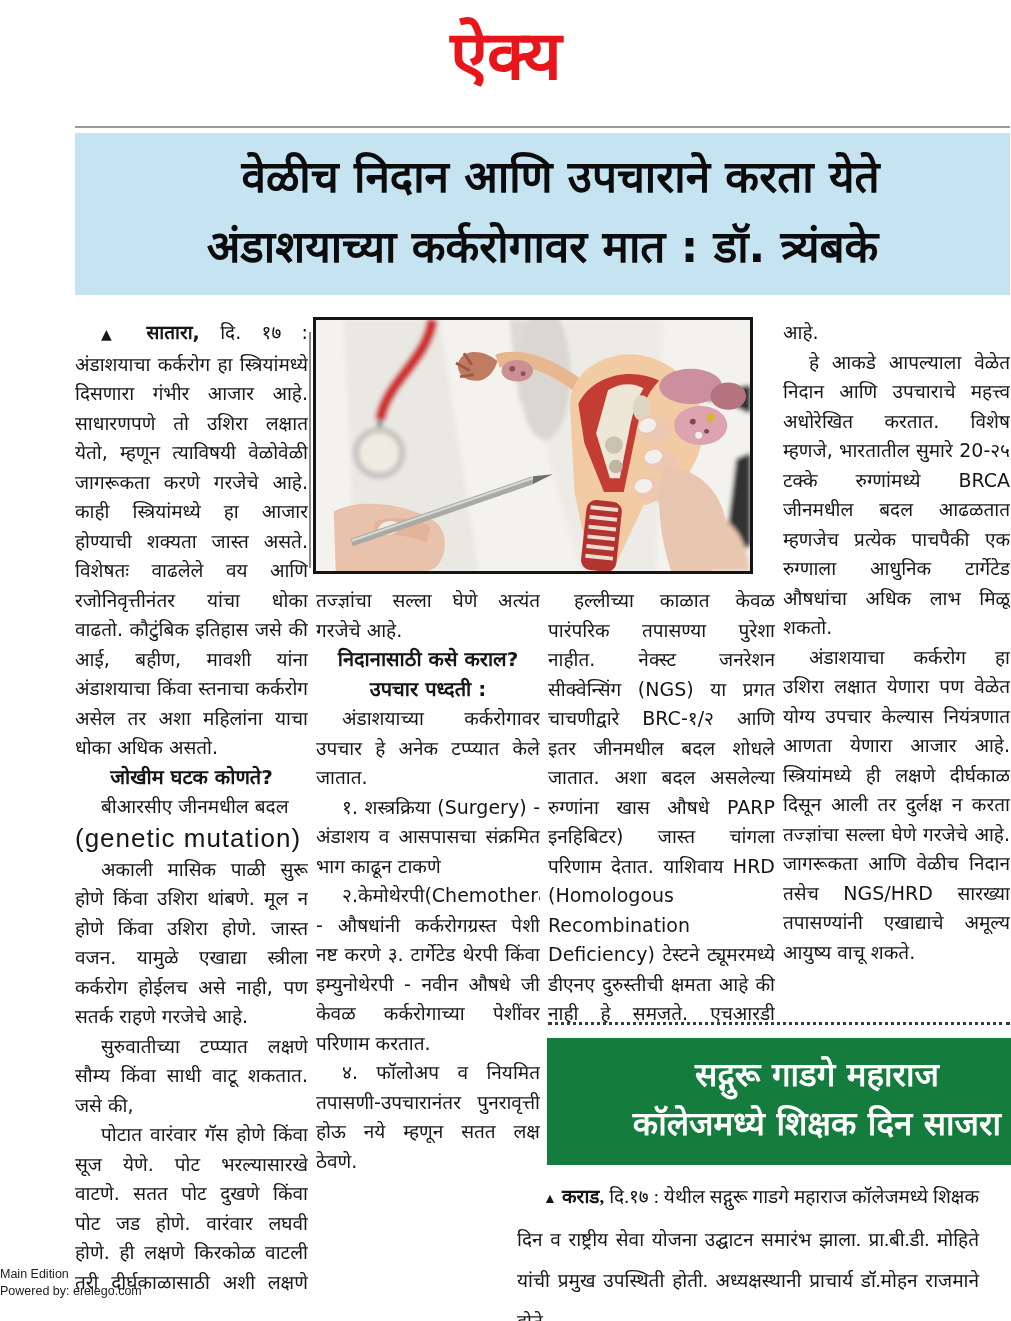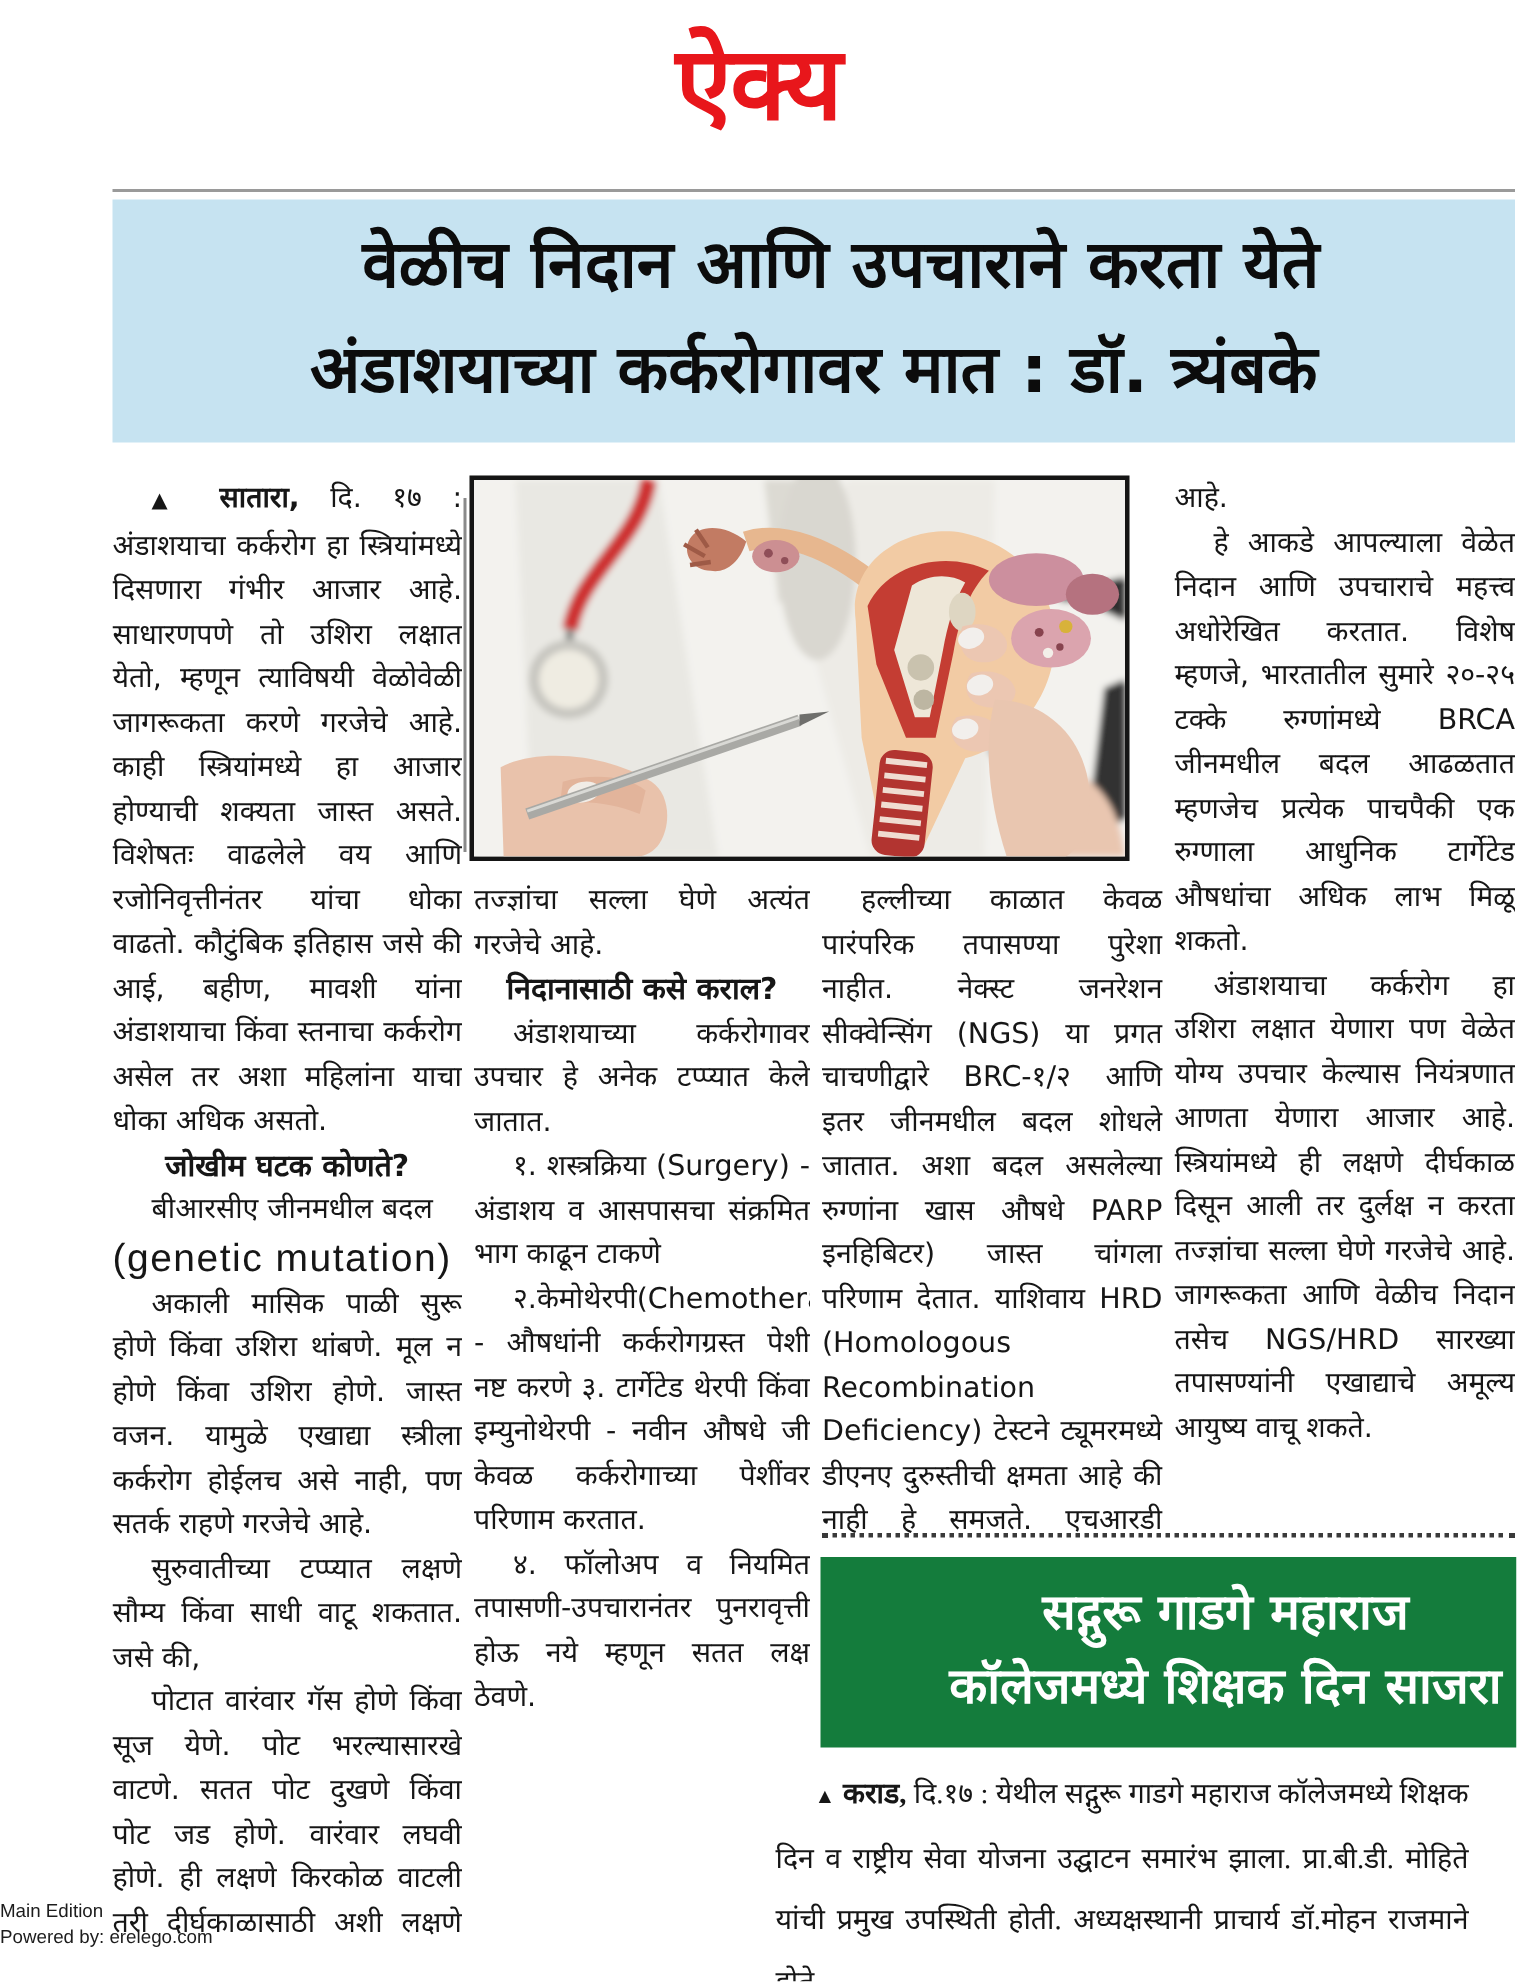--- a/index.html
+++ b/index.html
@@ -157,33 +157,34 @@
     <p class="para">बीआरसीए जीनमधील बदल</p>
     <p class="latin-large">(genetic mutation)</p>
     <p class="para">अकाली मासिक पाळी सुरू होणे किंवा उशिरा थांबणे. मूल न होणे किंवा उशिरा होणे. जास्त वजन. यामुळे एखाद्या स्त्रीला कर्करोग होईलच असे नाही, पण सतर्क राहणे गरजेचे आहे.</p>
     <p class="para">सुरुवातीच्या टप्प्यात लक्षणे सौम्य किंवा साधी वाटू शकतात. जसे की,</p>
     <p class="para">पोटात वारंवार गॅस होणे किंवा सूज येणे. पोट भरल्यासारखे वाटणे. सतत पोट दुखणे किंवा पोट जड होणे. वारंवार लघवी होणे. ही लक्षणे किरकोळ वाटली तरी दीर्घकाळासाठी अशी लक्षणे आढळल्यास त्वरित स्त्रीरोग</p>
   </div>
 
   <div class="col col2">
     <p class="noindent">तज्ज्ञांचा सल्ला घेणे अत्यंत गरजेचे आहे.</p>
     <p class="subhead">निदानासाठी कसे कराल?</p>
+    <p class="subhead">उपचार पध्दती :</p>
     <p class="para">अंडाशयाच्या कर्करोगावर उपचार हे अनेक टप्प्यात केले जातात.</p>
     <p class="para">१. शस्त्रक्रिया (Surgery) - अंडाशय व आसपासचा संक्रमित भाग काढून टाकणे</p>
     <p class="para">२.केमोथेरपी(Chemotherapy) - औषधांनी कर्करोगग्रस्त पेशी नष्ट करणे ३. टार्गेटेड थेरपी किंवा इम्युनोथेरपी - नवीन औषधे जी केवळ कर्करोगाच्या पेशींवर परिणाम करतात.</p>
     <p class="para">४. फॉलोअप व नियमित तपासणी-उपचारानंतर पुनरावृत्ती होऊ नये म्हणून सतत लक्ष ठेवणे.</p>
   </div>
 
   <div class="col col3">
     <p class="para">हल्लीच्या काळात केवळ पारंपरिक तपासण्या पुरेशा नाहीत. नेक्स्ट जनरेशन सीक्वेन्सिंग (NGS) या प्रगत चाचणीद्वारे BRC-१/२ आणि इतर जीनमधील बदल शोधले जातात. अशा बदल असलेल्या रुग्णांना खास औषधे PARP इनहिबिटर) जास्त चांगला परिणाम देतात. याशिवाय HRD (Homologous Recombination Deficiency) टेस्टने ट्यूमरमध्ये डीएनए दुरुस्तीची क्षमता आहे की नाही हे समजते. एचआरडी पॉझिटिव्ह रुग्णांमध्ये अशा औषधांचा अधिक फायदा दिसून आला</p>
   </div>
 
   <div class="col col4">
     <p class="noindent">आहे.</p>
-    <p class="para">हे आकडे आपल्याला वेळेत निदान आणि उपचाराचे महत्त्व अधोरेखित करतात. विशेष म्हणजे, भारतातील सुमारे २०-२५ टक्के रुग्णांमध्ये BRCA जीनमधील बदल आढळतात म्हणजेच प्रत्येक पाचपैकी एक रुग्णाला आधुनिक टार्गेटेड औषधांचा अधिक लाभ मिळू शकतो.</p>
+    <p class="para">हे आकडे आपल्याला वेळेत निदान आणि उपचाराचे महत्त्व अधोरेखित करतात. विशेष म्हणजे, भारतातील सुमारे 20-२५ टक्के रुग्णांमध्ये BRCA जीनमधील बदल आढळतात म्हणजेच प्रत्येक पाचपैकी एक रुग्णाला आधुनिक टार्गेटेड औषधांचा अधिक लाभ मिळू शकतो.</p>
     <p class="para">अंडाशयाचा कर्करोग हा उशिरा लक्षात येणारा पण वेळेत योग्य उपचार केल्यास नियंत्रणात आणता येणारा आजार आहे. स्त्रियांमध्ये ही लक्षणे दीर्घकाळ दिसून आली तर दुर्लक्ष न करता तज्ज्ञांचा सल्ला घेणे गरजेचे आहे. जागरूकता आणि वेळीच निदान तसेच NGS/HRD सारख्या तपासण्यांनी एखाद्याचे अमूल्य आयुष्य वाचू शकते.</p>
   </div>
 
   <div class="dotline"></div>
 
   <div class="banner">
     <div class="bl1">सद्गुरू गाडगे महाराज</div>
     <div class="bl2">कॉलेजमध्ये शिक्षक दिन साजरा</div>
   </div>
 

